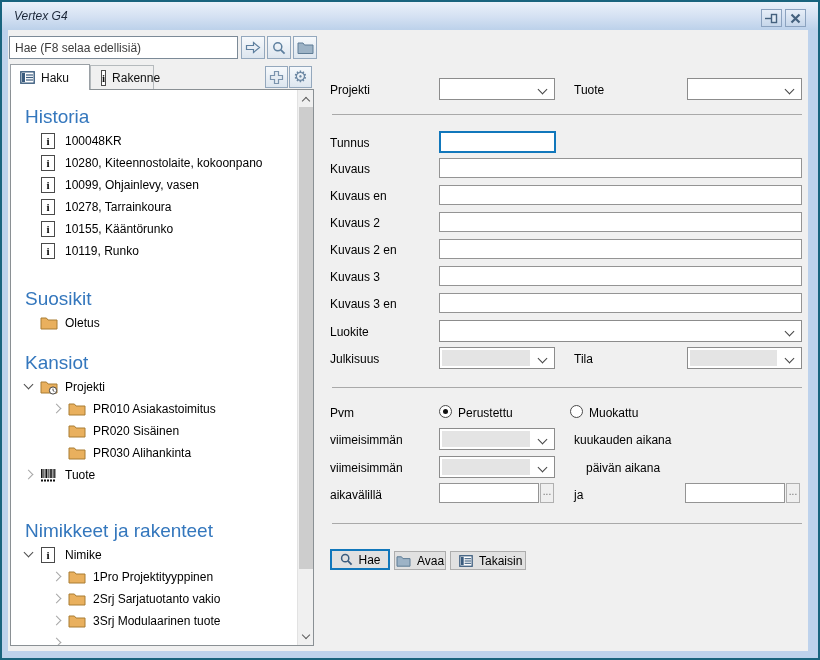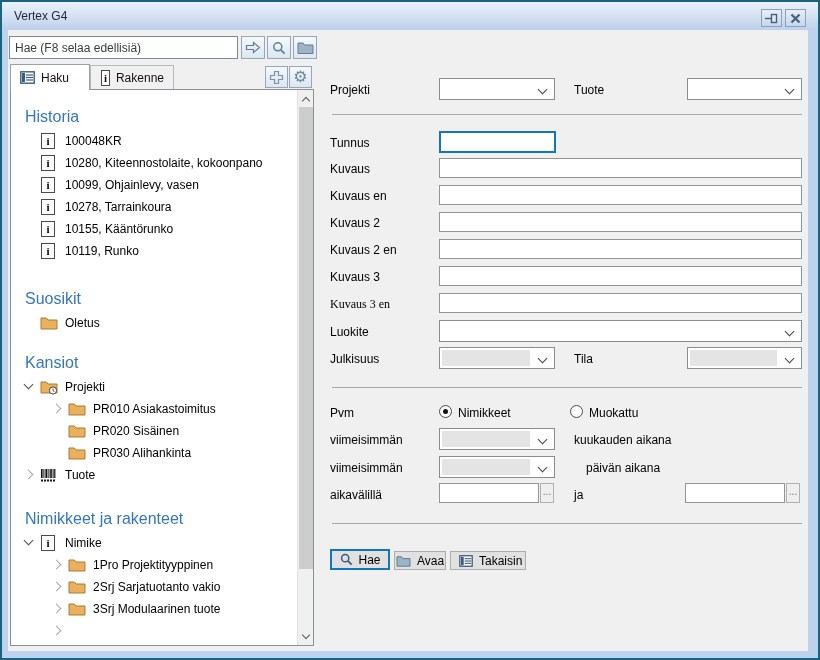--- a/index.html
+++ b/index.html
@@ -8,20 +8,21 @@
 
   .window {
     position:relative; width:820px; height:660px;
     background:#bdd2ec; border:2px solid #19647e;
     overflow:hidden;
   }
   
   .titlebar {
     position:absolute; left:0; top:0; right:0; height:28px;
     background:linear-gradient(#eaf1fa, #d3e0f2 55%, #bcd1ea);
+    font-style:italic;
   }
   .title-text { position:absolute; left:12px; top:7px; font-size:12px; color:#1c2738; }
   .win-btn {
     position:absolute; top:7px; width:21px; height:18px;
     background:linear-gradient(#e7eef8,#c6d6ea); border:1px solid #8ba2bf;
     display:flex; align-items:center; justify-content:center; cursor:default;
   }
   .win-btn.pin { right:36px; }
   .win-btn.close { right:12px; }
 
@@ -47,44 +48,44 @@
   
   .tab {
     position:absolute; height:24px; display:flex; align-items:center; gap:6px;
     padding:0 9px; font-size:12px; color:#111;
   }
   .tab.active {
     left:2px; top:34px; width:80px; height:26px;
     background:#fff; border:1px solid #9aa0a5; border-bottom:none; z-index:3;
   }
   .tab.inactive {
-    left:82px; top:35px; width:84px; height:24px;
+    left:82px; top:35px; width:64px; height:24px;
     background:#f0f0f0; border:1px solid #b5babd; border-bottom:none;
   }
   .small-btn {
     position:absolute; top:36px; width:23px; height:22px;
     background:linear-gradient(#f6f9fc,#dde6ef); border:1px solid #94a8bd;
     display:flex; align-items:center; justify-content:center;
     font-size:15px; color:#6b87a3;
   }
 
   
   .tree-panel {
     position:absolute; left:2px; top:59px; width:304px; height:557px;
     background:#fff; border:1px solid #8a9094; z-index:2;
   }
   .tree-scroll-area { position:absolute; left:0; top:0; right:16px; bottom:0; overflow:hidden; }
   .tree-section-title {
     height:26px; line-height:26px; padding-left:14px;
-    font-size:16px; color:#3477bd;
+    font-size:19px; color:#3477bd;
   }
   .t-historia { margin-top:14px; }
   .t-suosikit { margin-top:24px; }
   .t-kansiot  { margin-top:16px; }
-  .t-nimik    { margin-top:20px; }
+  .t-nimik    { margin-top:32px; }
   .trow { display:flex; align-items:center; height:22px; font-size:12px; color:#000; }
   .trow.lvl1 { padding-left:9px; }
   .trow.lvl2 { padding-left:37px; }
   .chev { width:20px; height:22px; position:relative; flex:none; }
   .chev.right::after, .chev.down::after {
     content:""; position:absolute; width:6px; height:6px; left:5px; top:7px;
     border-right:1.5px solid #a6a6a6; border-bottom:1.5px solid #a6a6a6;
     transform:rotate(-45deg);
   }
   .chev.down::after { border-color:#4d4d4d; transform:rotate(45deg); top:5px; }
@@ -428,21 +429,21 @@
 
     <span class="flabel" style="left:322px; top:186px;">Kuvaus 2</span>
     <input class="tinput" style="left: 431px; top: 182px; width: 363px;">
 
     <span class="flabel" style="left:322px; top:213px;">Kuvaus 2 en</span>
     <input class="tinput" style="left: 431px; top: 209px; width: 363px;">
 
     <span class="flabel" style="left:322px; top:240px;">Kuvaus 3</span>
     <input class="tinput" style="left: 431px; top: 236px; width: 363px;">
 
-    <span class="flabel" style="left:322px; top:267px;font-family:Liberation Serif, serif;">Kuvaus 3 en</span>
+    <span class="flabel" style="left:322px; top:267px;">Kuvaus 3 en</span>
     <input class="tinput" style="left: 431px; top: 263px; width: 363px;">
 
     <span class="flabel" style="left:322px; top:295px;">Luokite</span>
     <div class="combo" style="left:431px; top:290px; width:363px;">
         <span class="cchev"></span>
       </div>
 
     <span class="flabel" style="left:322px; top:322px;">Julkisuus</span>
     <div class="combo" style="left:431px; top:317px; width:116px;">
         <span class="gray-fill"></span>
@@ -451,21 +452,21 @@
     <span class="flabel" style="left:566px; top:322px;">Tila</span>
     <div class="combo" style="left:679px; top:317px; width:115px;">
         <span class="gray-fill"></span>
         <span class="cchev"></span>
       </div>
 
     <div class="hsep" style="top:357px;"></div>
 
     <span class="flabel" style="left:322px; top:376px;">Pvm</span>
     <span class="radio checked" style="left:431px; top:375px;"></span>
-    <span class="flabel" style="left:450px; top:376px;">Nimikkeet</span>
+    <span class="flabel" style="left:450px; top:376px;">Perustettu</span>
     <span class="radio" style="left:562px; top:375px;"></span>
     <span class="flabel" style="left:581px; top:376px;">Muokattu</span>
 
     <span class="flabel" style="left:322px; top:403px;">viimeisimmän</span>
     <div class="combo" style="left:431px; top:398px; width:116px;">
         <span class="gray-fill"></span>
         <span class="cchev"></span>
       </div>
     <span class="ftext" style="left:566px; top:403px;">kuukauden aikana</span>
 

